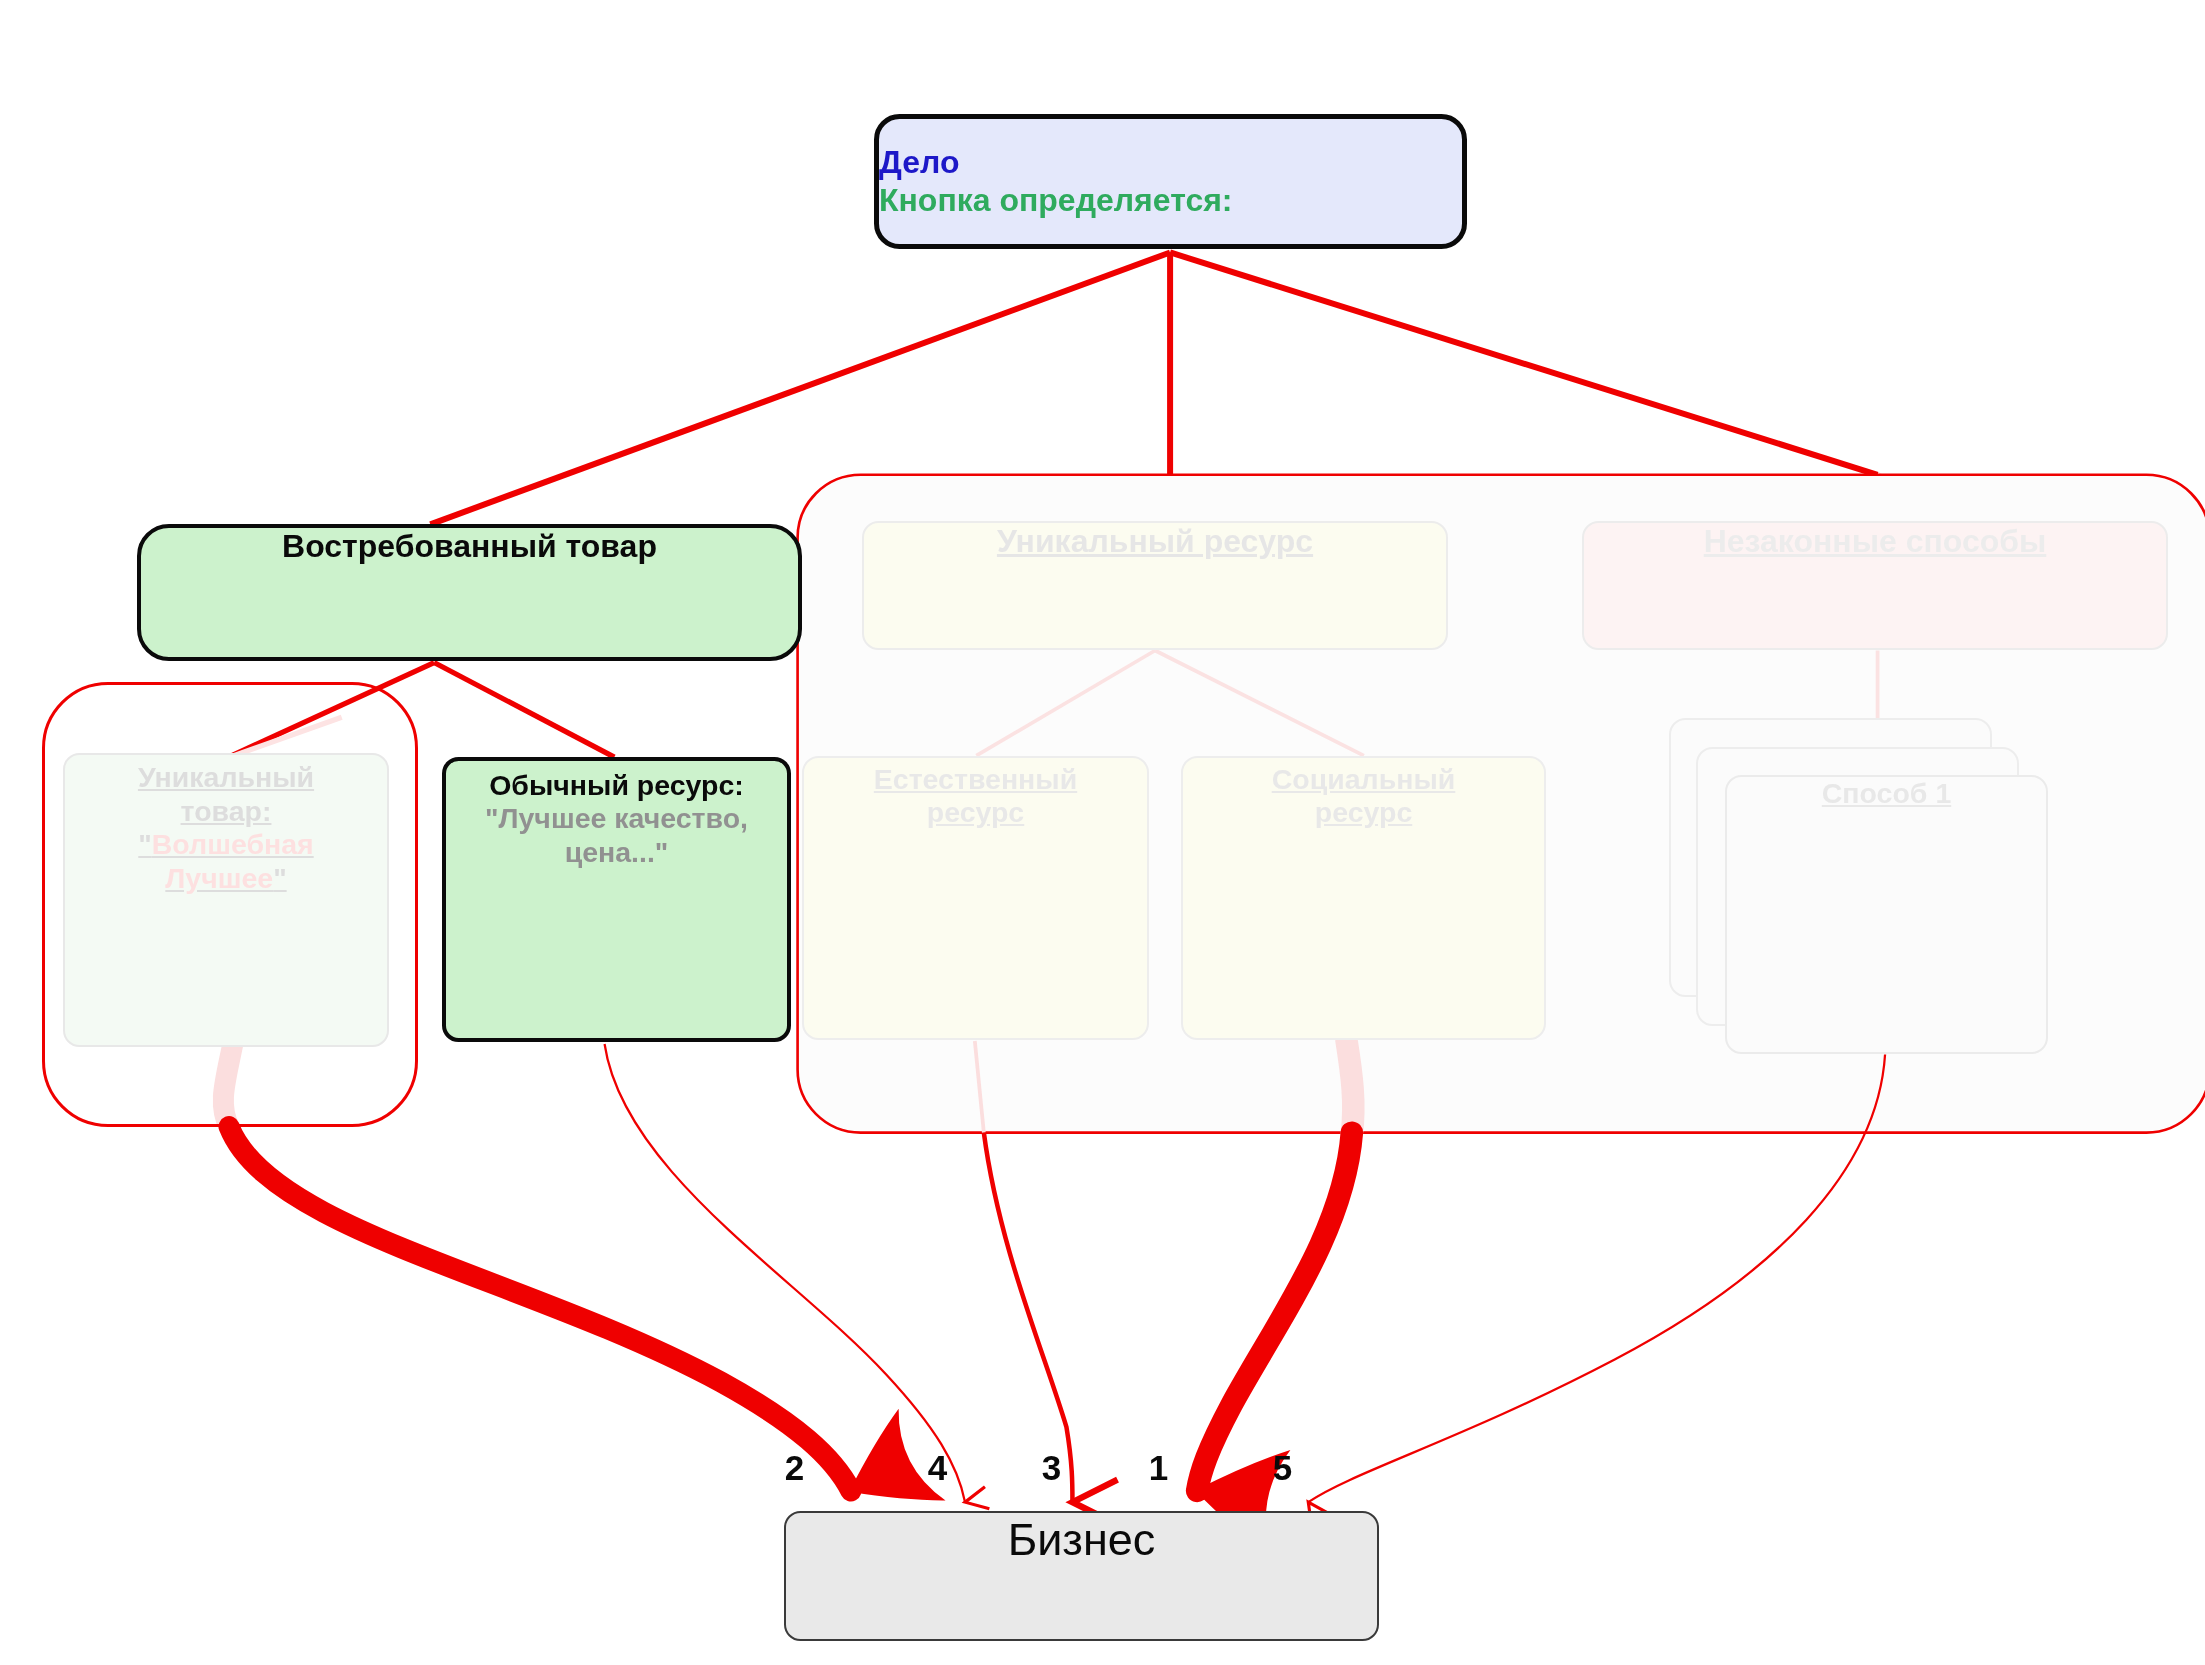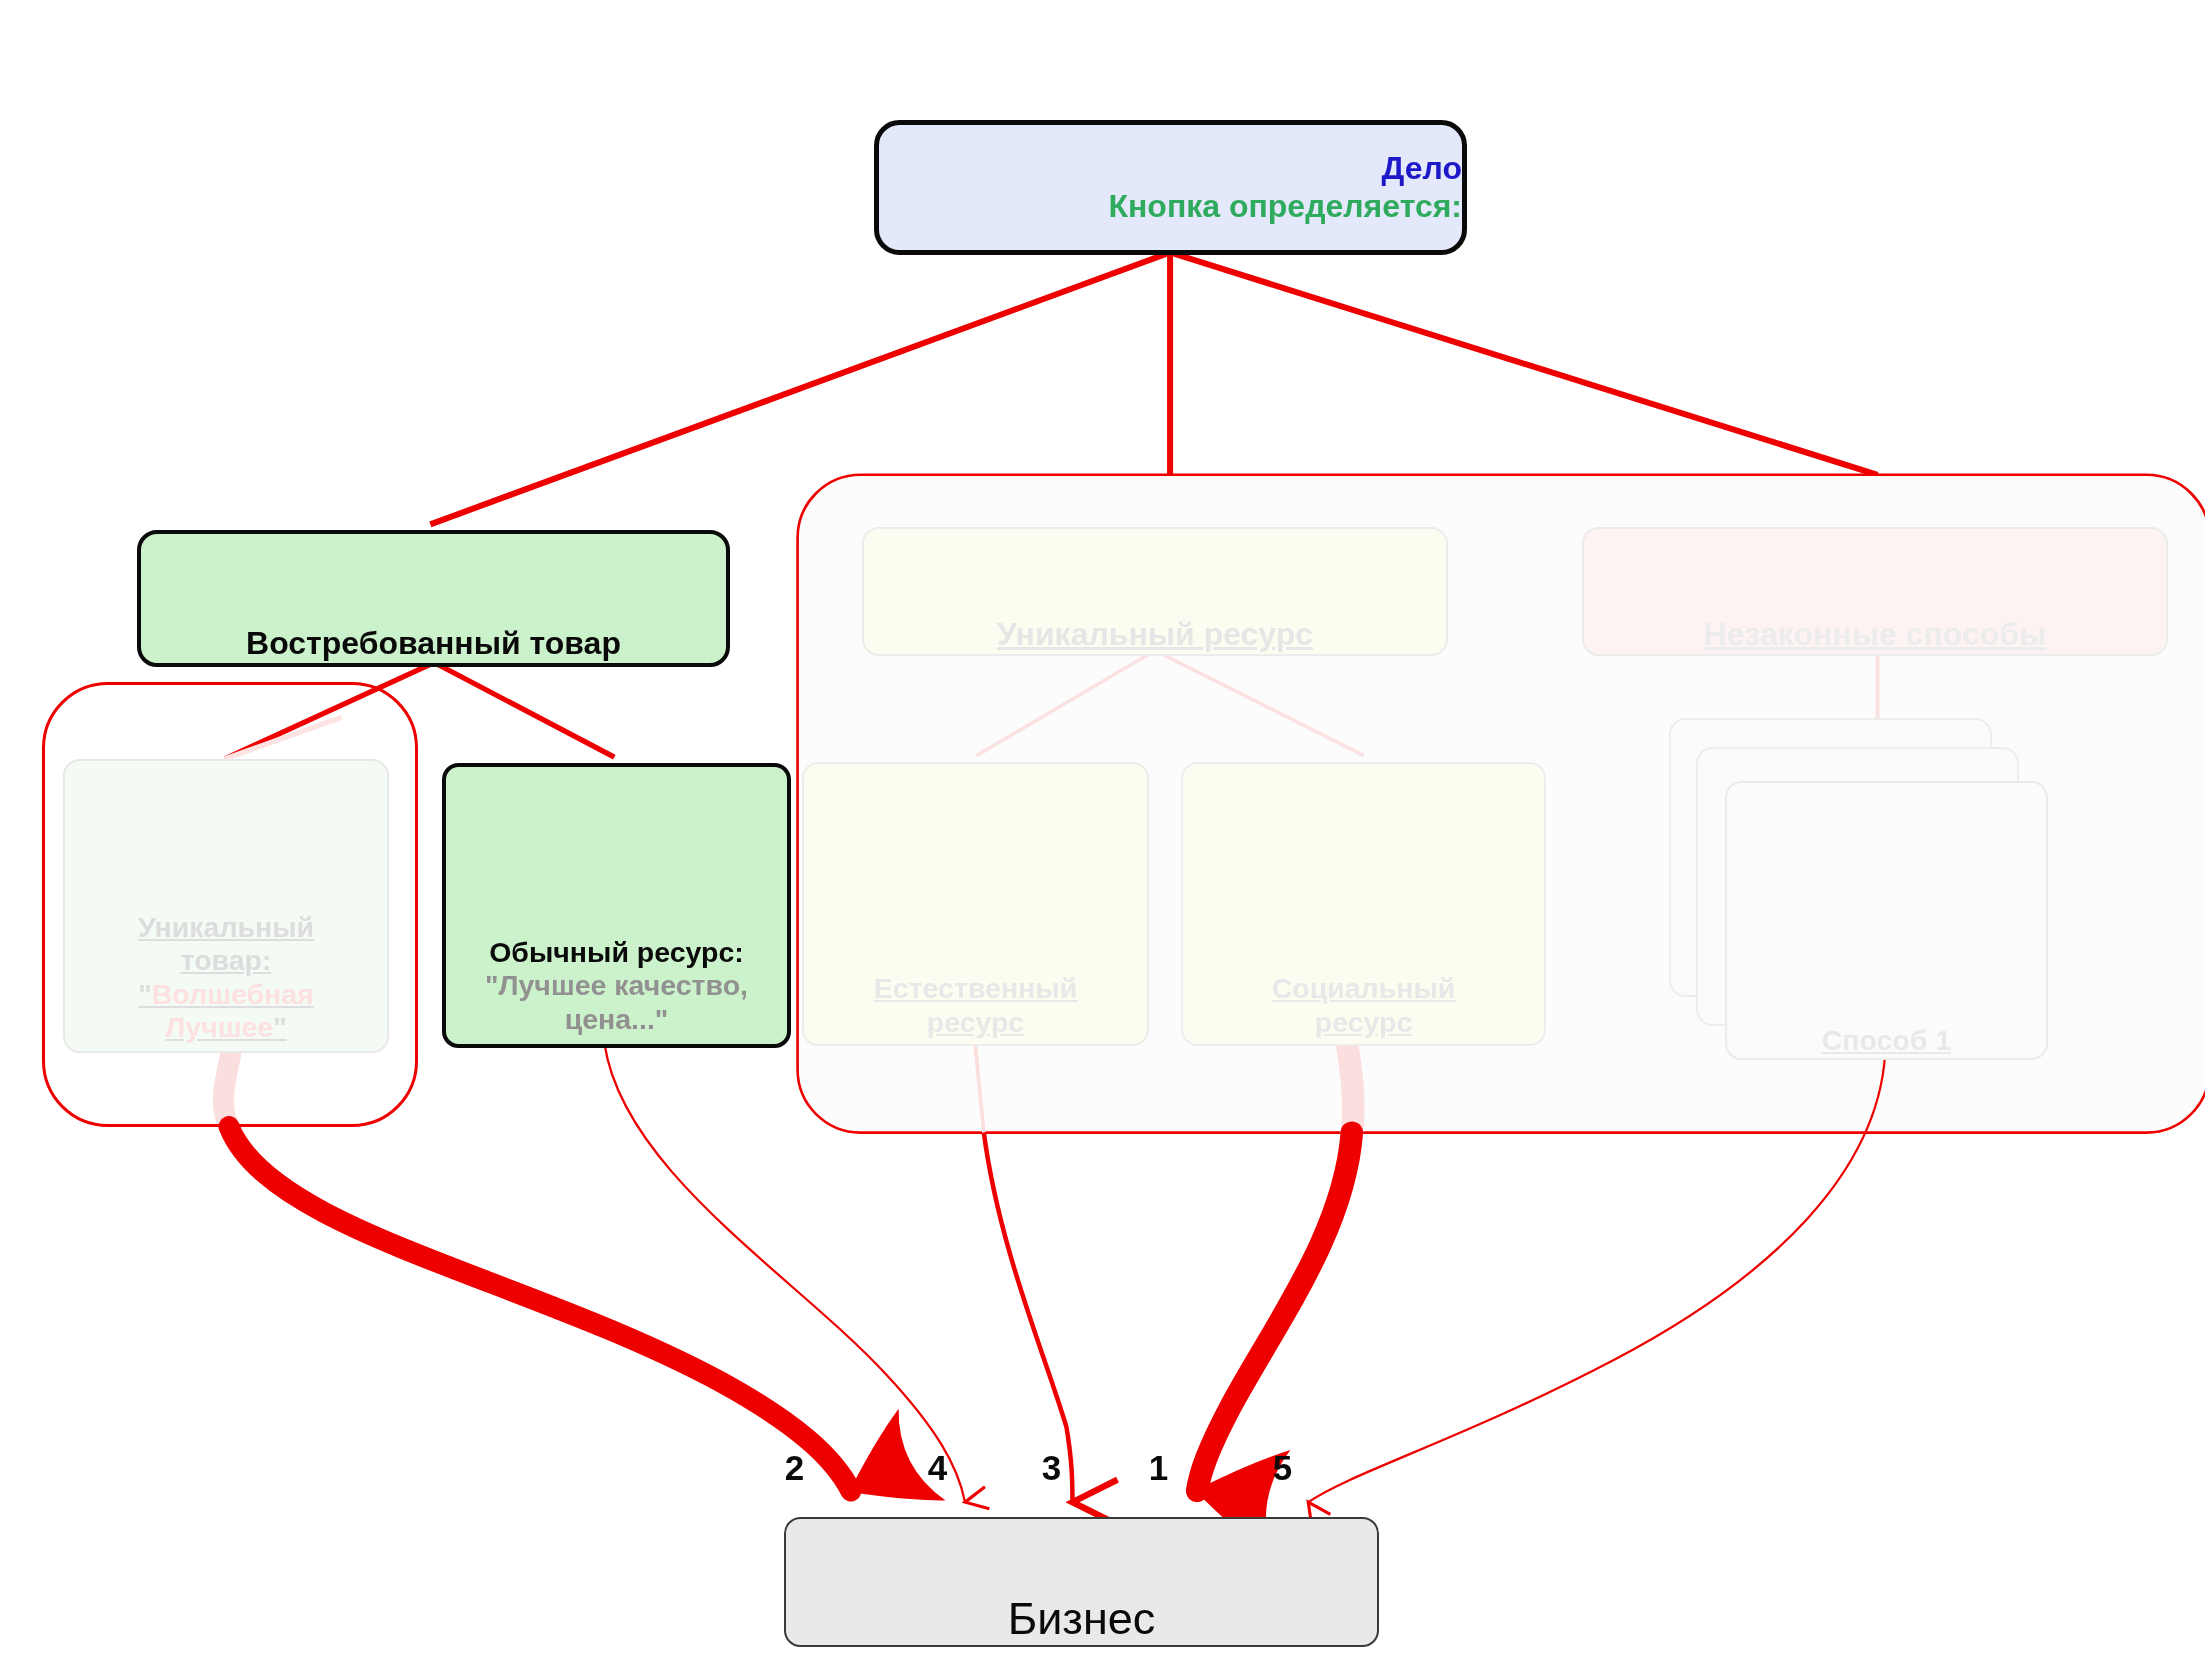--- a/index.html
+++ b/index.html
@@ -19,47 +19,46 @@
     position: absolute;
     left: 0; top: 0;
     width: 2205px;
     height: 1666px;
     pointer-events: none;
   }
   .node {
     position: absolute;
     box-sizing: border-box;
     display: flex;
-    align-items: flex-end;
+    align-items: flex-start;
     justify-content: center;
     text-align: center;
     line-height: 1.18;
-    margin-top: 6px;
   }
   
   #node-root {
     left: 874px; top: 114px;
     width: 593px; height: 135px;
     background: #e4e8fb;
     border: 5.3px solid #0a0a0a;
     border-radius: 25.5px;
     flex-direction: column;
     font-weight: bold;
     font-size: 32px;
   }
   #node-root .l1 { color: #1d18c8; }
   #node-root .l2 { color: #2fab5e; }
 
   
   #node-demanded {
     left: 137px; top: 524px;
-    width: 593px; height: 137px;
+    width: 665px; height: 137px;
     background: #ccf2cc;
     border: 4.5px solid #0a0a0a;
-    border-radius: 20px;
+    border-radius: 32px;
     font-weight: bold;
     font-size: 32px;
     color: #0a0a0a;
   }
 
   
   #node-ordinary {
     left: 442px; top: 757px;
     width: 349px; height: 285px;
     background: #ccf2cc;

